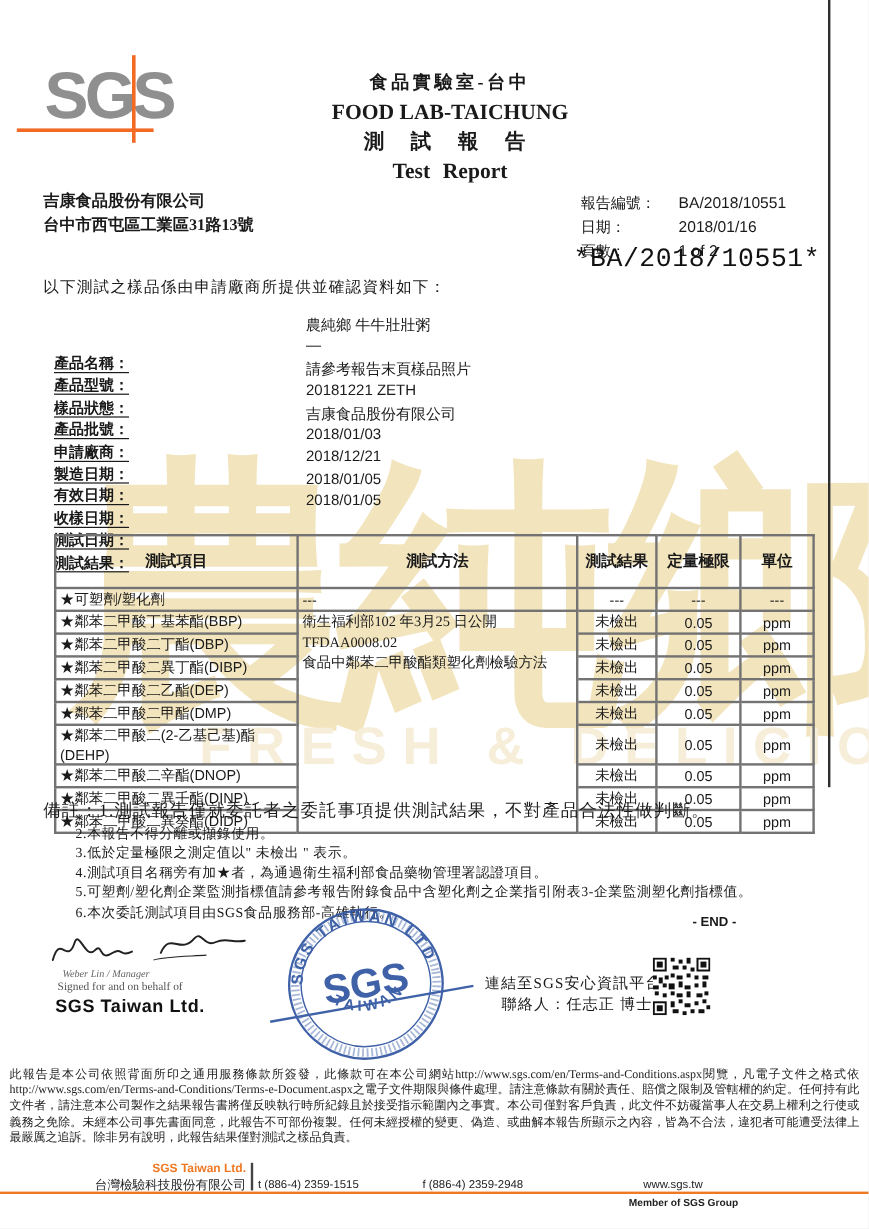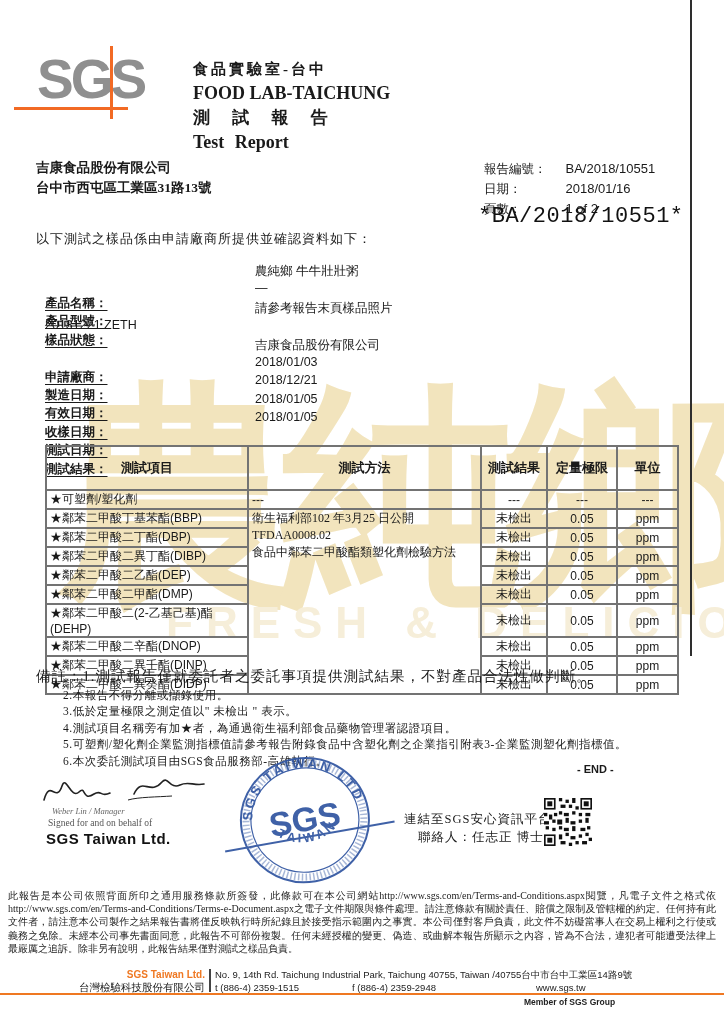--- a/index.html
+++ b/index.html
@@ -16,21 +16,21 @@
   .wm-sub{left:166px;top:598px;font-size:44px;font-weight:bold;color:#f6eed9;
           letter-spacing:13px;white-space:nowrap;z-index:0;}
 
   .content{position:absolute;inset:0;z-index:1;}
 
   
   .logo-text{left:37px;top:50px;font-size:55px;font-weight:bold;color:#8f8f8f;
              letter-spacing:-3px;line-height:58px;}
   .logo-hline{left:14px;top:107px;width:114px;height:3px;background:#f26a24;}
   .logo-vline{left:110px;top:46px;width:3px;height:73px;background:#f26a24;}
-  .title-block{left:193px;top:58px;width:312px;}
+  .title-block{left:219px;top:58px;width:312px;text-align:center;}
   .t-zh1{font-size:15px;font-weight:bold;letter-spacing:3px;line-height:23px;}
   .t-en1{font-size:18px;font-weight:bold;line-height:24px;}
   .t-zh2{font-size:17px;font-weight:bold;letter-spacing:9px;line-height:25px;}
   .t-en2{font-size:18px;font-weight:bold;line-height:24px;word-spacing:6px;}
 
   .client-block{left:36px;top:158px;font-size:13.5px;font-weight:bold;line-height:20px;}
   .info-block{left:484px;top:159px;font-size:12.5px;line-height:20px;}
   .info-row .lbl{display:inline-block;width:78px;}
   .info-row .val{font-family:"Liberation Sans",sans-serif;font-size:13px;}
   .barcode{left:478px;top:204px;font-size:22px;letter-spacing:0.5px;color:#111;}
@@ -149,20 +149,21 @@
         </div>
       <div class="frow">
           <span class="flabel"><span>產品型號：</span></span>
           <span class="fvalue">—</span>
         </div>
       <div class="frow">
           <span class="flabel"><span>樣品狀態：</span></span>
           <span class="fvalue">請參考報告末頁樣品照片</span>
         </div>
       <div class="frow">
+          <span class="flabel"><span>產品批號：</span></span>
           <span class="fvalue">20181221 ZETH</span>
         </div>
       <div class="frow">
           <span class="flabel"><span>申請廠商：</span></span>
           <span class="fvalue">吉康食品股份有限公司</span>
         </div>
       <div class="frow">
           <span class="flabel"><span>製造日期：</span></span>
           <span class="fvalue">2018/01/03</span>
         </div>
@@ -361,21 +362,20 @@
           <rect x="23" y="26" width="3" height="2"></rect>
           <rect x="27" y="24" width="2" height="2"></rect>
       </g>
     </svg>
 
     <div class="abs legal">此報告是本公司依照背面所印之通用服務條款所簽發，此條款可在本公司網站http://www.sgs.com/en/Terms-and-Conditions.aspx閱覽，凡電子文件之格式依http://www.sgs.com/en/Terms-and-Conditions/Terms-e-Document.aspx之電子文件期限與條件處理。請注意條款有關於責任、賠償之限制及管轄權的約定。任何持有此文件者，請注意本公司製作之結果報告書將僅反映執行時所紀錄且於接受指示範圍內之事實。本公司僅對客戶負責，此文件不妨礙當事人在交易上權利之行使或義務之免除。未經本公司事先書面同意，此報告不可部份複製。任何未經授權的變更、偽造、或曲解本報告所顯示之內容，皆為不合法，違犯者可能遭受法律上最嚴厲之追訴。除非另有說明，此報告結果僅對測試之樣品負責。</div>
 
     <div class="abs f-co-en">SGS Taiwan Ltd.</div>
     <div class="abs f-co-zh">台灣檢驗科技股份有限公司</div>
     <div class="abs f-div"></div>
-    <div class="abs f-addr">No. 9, 14th Rd. Taichung Industrial Park, Taichung 40755, Taiwan /40755台中市台中工業區14路9號</div>
     <div class="abs f-tel">t (886-4) 2359-1515</div>
     <div class="abs f-fax">f (886-4) 2359-2948</div>
     <div class="abs f-web">www.sgs.tw</div>
     <div class="abs f-rule"></div>
     <div class="abs f-member">Member of SGS Group</div>
 
   </div>
 </div>
 
 </body></html>

